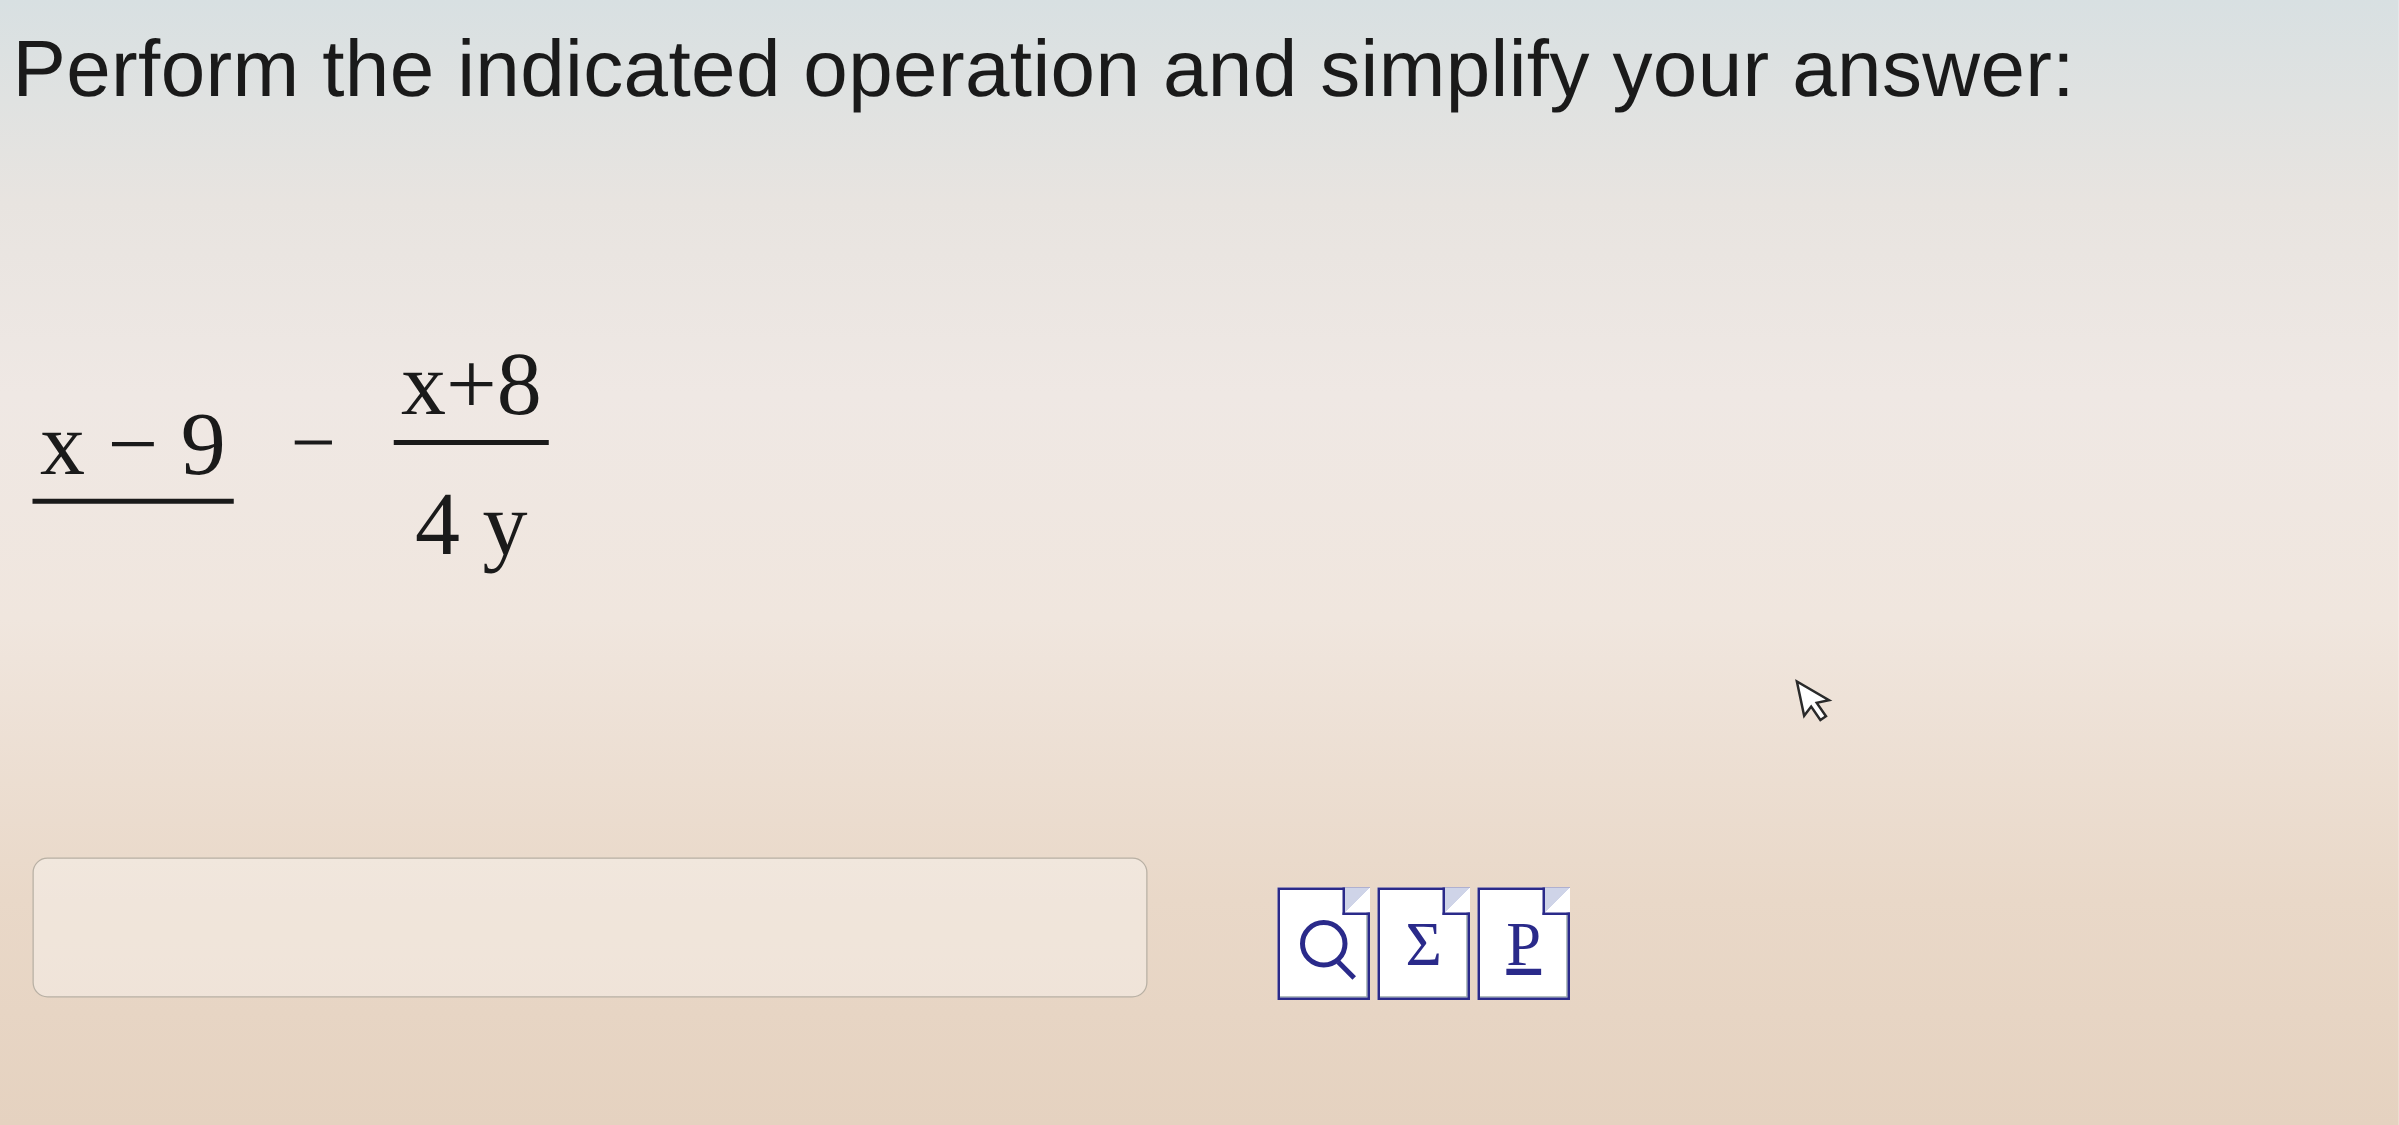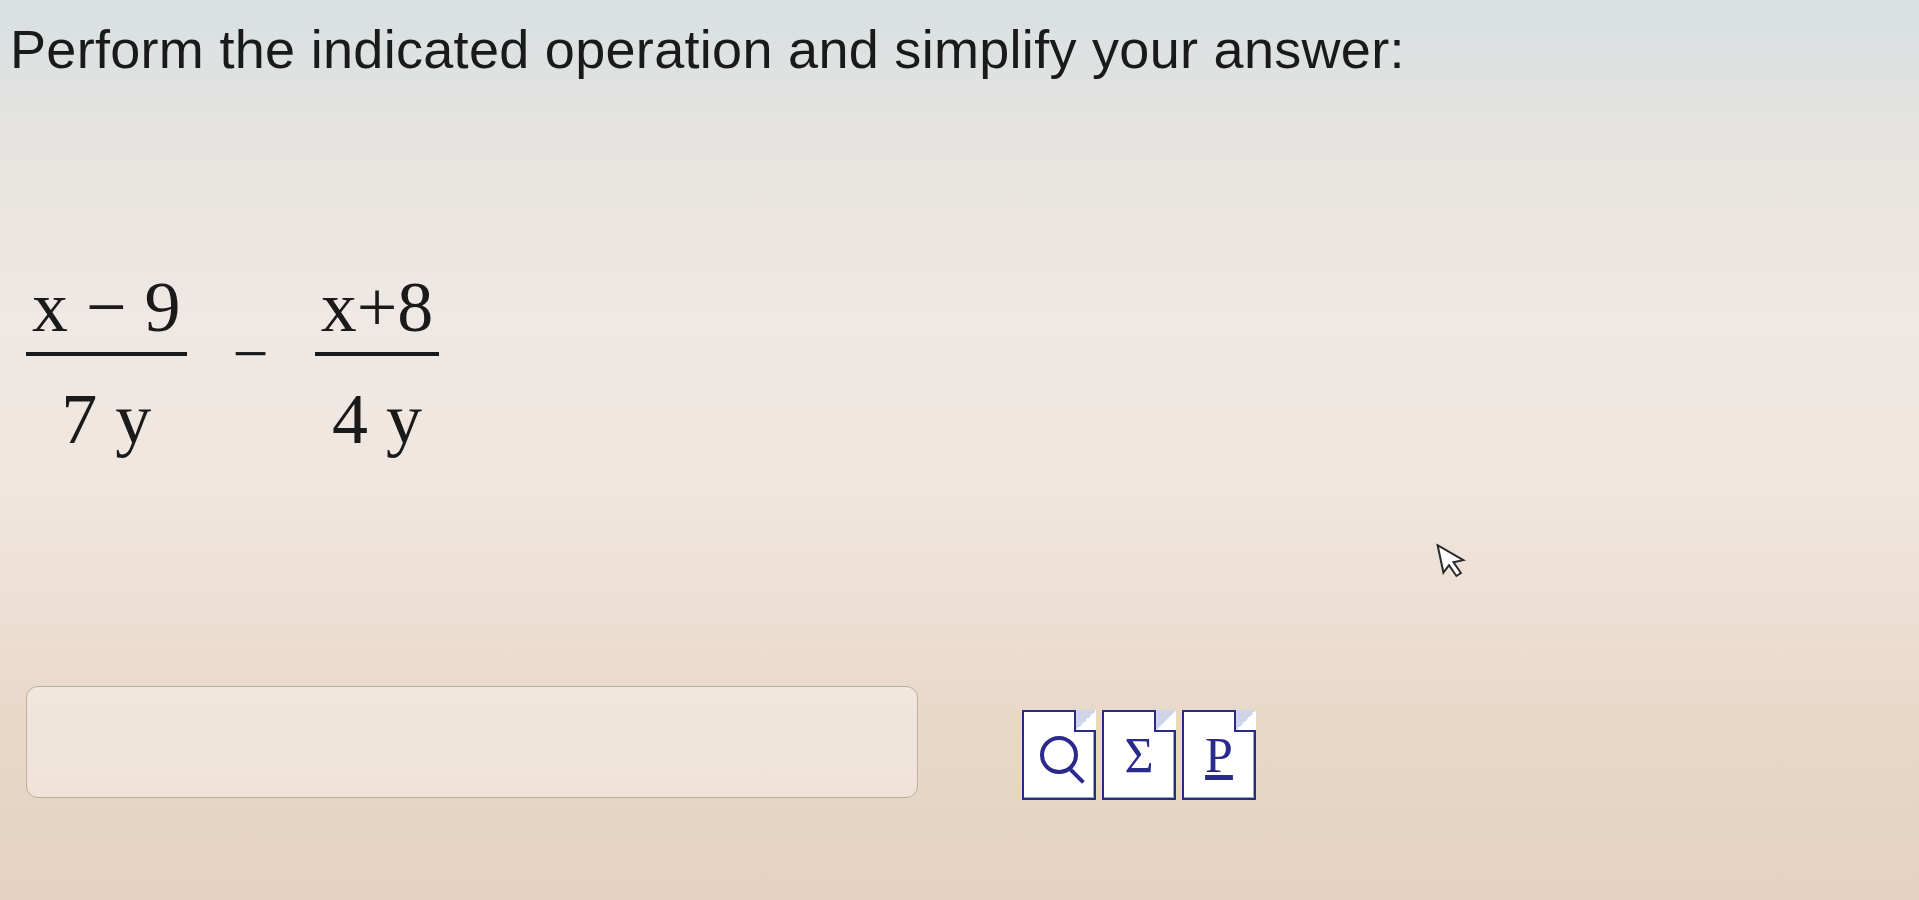--- a/index.html
+++ b/index.html
@@ -21,21 +21,21 @@
     );
     font-family: Arial, Helvetica, sans-serif;
     color: #1a1a1a;
     position: relative;
   }
 
   .question-text {
     position: absolute;
     left: 10px;
     top: 18px;
-    font-size: 54px;
+    font-size: 64px;
     letter-spacing: 0.3px;
     color: #1a1a1a;
   }
 
   .equation {
     position: absolute;
     left: 26px;
     top: 250px;
     display: flex;
     align-items: center;
@@ -147,21 +147,20 @@
 </style>
 </head>
 <body>
 
 <div class="question-text">Perform the indicated operation and simplify your answer:</div>
 
 <div class="equation">
   <span class="fraction">
     <span class="num">x − 9</span>
     <span class="bar"></span>
-    <span class="den">7 y</span>
   </span>
   <span class="minus-op">−</span>
   <span class="fraction">
     <span class="num">x+8</span>
     <span class="bar"></span>
     <span class="den">4 y</span>
   </span>
 </div>
 
 <input type="text" class="answer-box" value="" style="">

